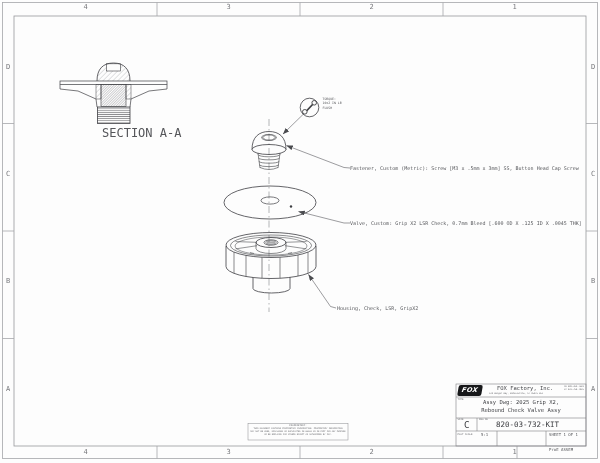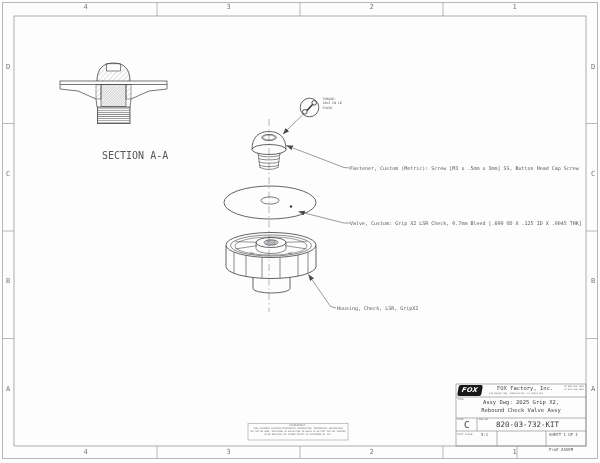--- a/index.html
+++ b/index.html
@@ -168,21 +168,21 @@
 <div class="t zone" style="left:504.5px;top:448.5px;">1</div>
 <div class="t zoneL" style="left:3px;top:64px;">D</div>
 <div class="t zoneL" style="left:3px;top:171px;">C</div>
 <div class="t zoneL" style="left:3px;top:278px;">B</div>
 <div class="t zoneL" style="left:3px;top:386px;">A</div>
 <div class="t zoneL" style="left:588px;top:64px;">D</div>
 <div class="t zoneL" style="left:588px;top:171px;">C</div>
 <div class="t zoneL" style="left:588px;top:278px;">B</div>
 <div class="t zoneL" style="left:588px;top:386px;">A</div>
 
-<div class="t" style="left:102px;top:151px;font-size:10px;">SECTION A-A</div>
+<div class="t" style="left:102px;top:127px;font-size:12px;">SECTION A-A</div>
 
 <div id="torque-note" class="t" style="left:322.5px;top:96.5px;">
   <div>TORQUE:</div>
   <div>10±2 IN LB</div>
   <div>FLUSH</div>
 </div>
 
 <div class="t callout" style="left:350px;top:165.5px;">Fastener, Custom (Metric): Screw [M3 x .5mm x 3mm] SS, Button Head Cap Screw</div>
 <div class="t callout" style="left:350px;top:220.5px;">Valve, Custom: Grip X2 LSR Check, 0.7mm Bleed [.600 OD X .125 ID X .0045 THK]</div>
 <div class="t callout" style="left:337px;top:305.5px;">Housing, Check, LSR, GripX2</div>

